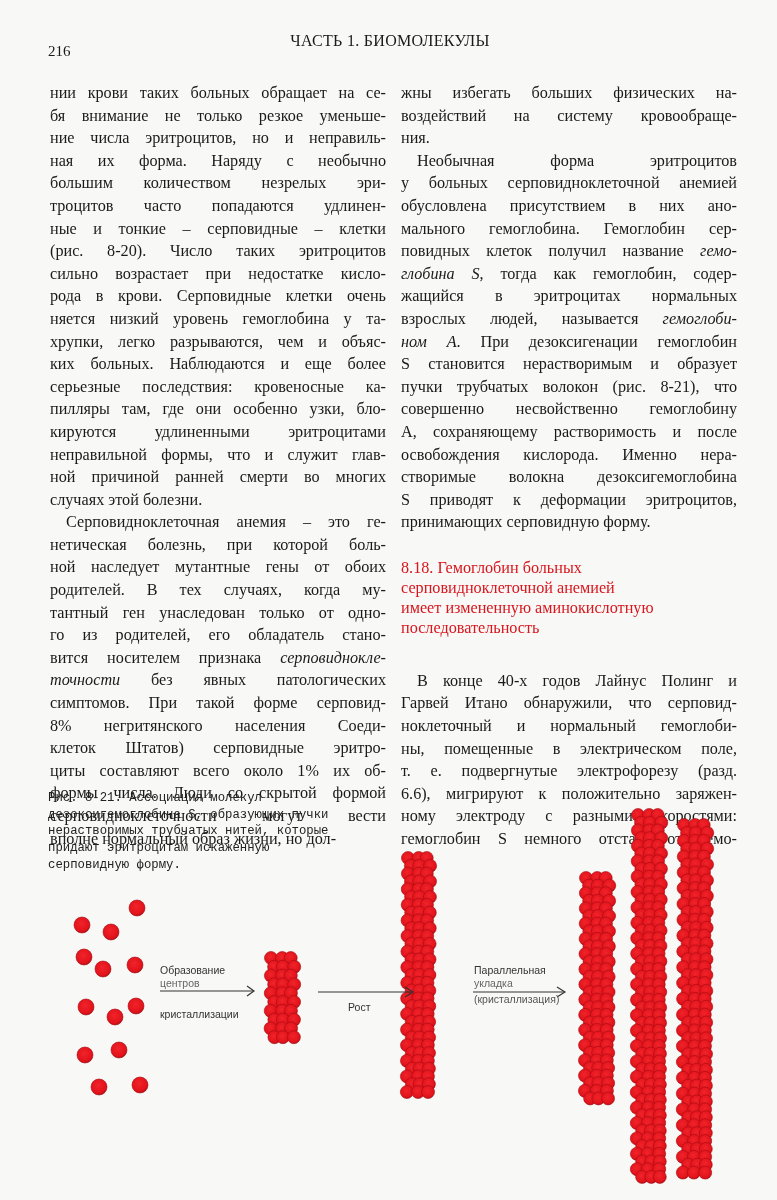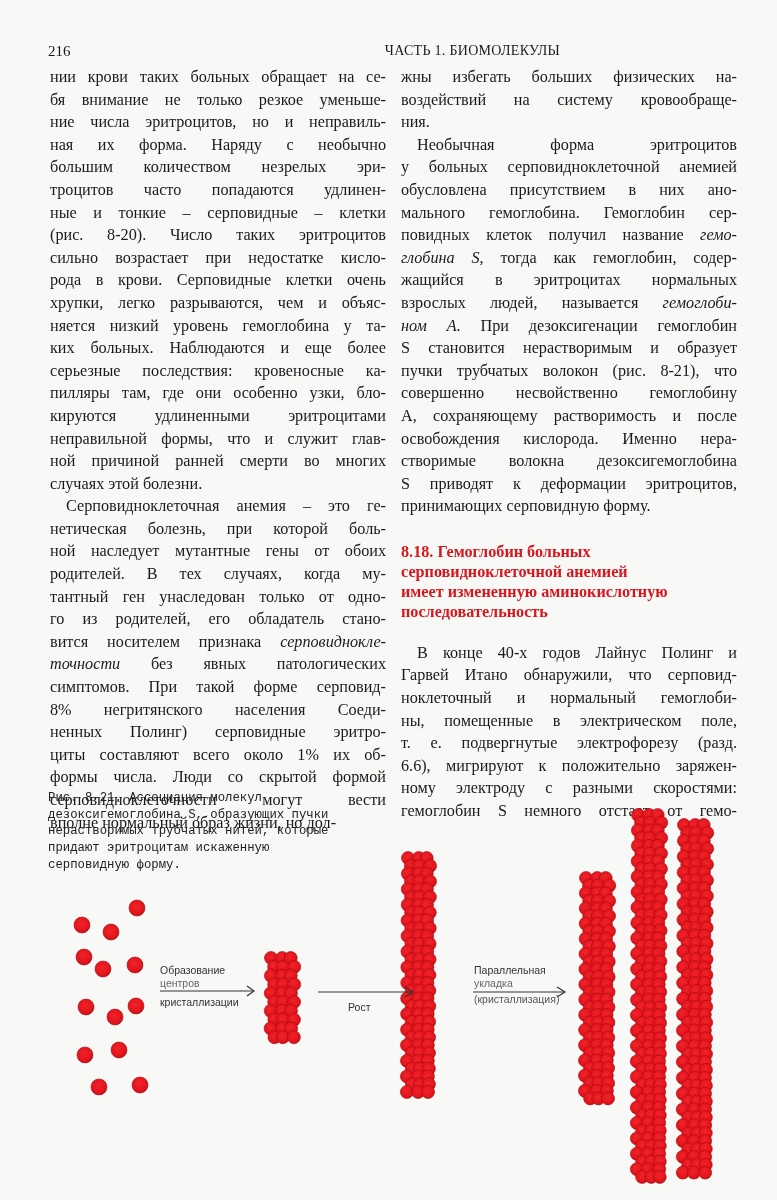--- a/index.html
+++ b/index.html
@@ -6,38 +6,38 @@
   body {
     width: 777px; height: 1200px; overflow: hidden;
     background: #f8f8f6; position: relative;
     font-family: "Liberation Serif", "DejaVu Serif", serif;
     color: #1a1a1a;
   }
   .page-number {
     position: absolute; left: 48px; top: 42px; font-size: 15px; line-height: 18px;
   }
   .running-head {
-    position: absolute; left: 220px; top: 42px; width: 340px; text-align: right;
-    font-size: 14px; letter-spacing: 0.3px; line-height: 18px;
+    position: absolute; left: 220px; top: 32px; width: 340px; text-align: center;
+    font-size: 16px; letter-spacing: 0.3px; line-height: 18px;
   }
   .col {
-    position: absolute; top: 66px; width: 336px; font-size: 16.2px; line-height: 22.6px;
+    position: absolute; top: 82px; width: 336px; font-size: 16.2px; line-height: 22.6px;
   }
   .col-left { left: 50px; }
   .col-right { left: 401px; width: 336px; }
   .line {
     display: block; white-space: nowrap; text-align: justify; text-align-last: justify;
     height: 22.6px; overflow: visible;
   }
   .line.last { text-align-last: left; }
   .line.indent { padding-left: 16px; }
   .spacer { display: block; height: 22px; }
   .section-heading {
-    color: #d8161e; font-weight: bold; font-size: 16.2px; line-height: 20px;
-    margin-top: 2px; margin-bottom: 20px;
+    color: #d8161e; font-weight: normal; font-size: 16.2px; line-height: 20px;
+    margin-top: 2px; margin-bottom: 32px;
   }
   .section-heading span { display: block; white-space: nowrap; }
   .caption {
     position: absolute; left: 48px; top: 790px; width: 290px;
     font-family: Liberation Mono, monospace;
     font-size: 12.3px; line-height: 16.7px; color: #222;
   }
   .caption span { display: block; white-space: nowrap; }
   .figure { position: absolute; left: 0; top: 0; width: 777px; height: 1200px; pointer-events: none; }
   .fig-label {
@@ -56,40 +56,40 @@
     <span class="line">нии крови таких больных обращает на се-</span>
     <span class="line">бя внимание не только резкое уменьше-</span>
     <span class="line">ние числа эритроцитов, но и неправиль-</span>
     <span class="line">ная их форма. Наряду с необычно</span>
     <span class="line">большим количеством незрелых эри-</span>
     <span class="line">троцитов часто попадаются удлинен-</span>
     <span class="line">ные и тонкие – серповидные – клетки</span>
     <span class="line">(рис. 8-20). Число таких эритроцитов</span>
     <span class="line">сильно возрастает при недостатке кисло-</span>
     <span class="line">рода в крови. Серповидные клетки очень</span>
+    <span class="line">няется низкий уровень гемоглобина у та-</span>
     <span class="line">хрупки, легко разрываются, чем и объяс-</span>
-    <span class="line">няется низкий уровень гемоглобина у та-</span>
     <span class="line">ких больных. Наблюдаются и еще более</span>
     <span class="line">серьезные последствия: кровеносные ка-</span>
     <span class="line">пилляры там, где они особенно узки, бло-</span>
     <span class="line">кируются удлиненными эритроцитами</span>
     <span class="line">неправильной формы, что и служит глав-</span>
     <span class="line">ной причиной ранней смерти во многих</span>
     <span class="line last">случаях этой болезни.</span>
     <span class="line indent">Серповидноклеточная анемия – это ге-</span>
     <span class="line">нетическая болезнь, при которой боль-</span>
     <span class="line">ной наследует мутантные гены от обоих</span>
     <span class="line">родителей. В тех случаях, когда му-</span>
     <span class="line">тантный ген унаследован только от одно-</span>
     <span class="line">го из родителей, его обладатель стано-</span>
     <span class="line">вится носителем признака <i>серповиднокле-</i></span>
     <span class="line"><i>точности</i> без явных патологических</span>
     <span class="line">симптомов. При такой форме серповид-</span>
     <span class="line">8% негритянского населения Соеди-</span>
-    <span class="line">ненных Полинг) серповидные эритро-</span>
+    <span class="line">клеток Штатов) серповидные эритро-</span>
     <span class="line">циты составляют всего около 1% их об-</span>
     <span class="line">формы числа. Люди со скрытой формой</span>
     <span class="line">серповидноклеточности могут вести</span>
     <span class="line last">вполне нормальный образ жизни, но дол-</span>
   </div>
 
 <div class="col col-right">
   <div id="rightTop">
       <span class="line">жны избегать больших физических на-</span>
       <span class="line">воздействий на систему кровообраще-</span>
@@ -666,21 +666,21 @@
     <line x1="318" y1="992" x2="412" y2="992"></line>
     <polyline points="405,987 413,992 405,997"></polyline>
     <line x1="473" y1="992" x2="564" y2="992"></line>
     <polyline points="557,987 565,992 557,997"></polyline>
   </g>
 </svg>
 
 <div class="fig-label" style="left:160px; top:964px;">
   <div>Образование</div>
   <div style="color:#666;">центров</div>
-  <div style="margin-top:6px;text-align:center;">кристаллизации</div>
+  <div style="margin-top:18px;text-align:center;">кристаллизации</div>
 </div>
 <div class="fig-label" style="left:348px; top:972px;margin-top:29px;">
   <div>Рост</div>
 </div>
 <div class="fig-label" style="left:474px; top:964px;">
   <div>Параллельная</div>
   <div style="color:#666;">укладка</div>
   <div style="margin-top:3px; color:#555;">(кристаллизация)</div>
 </div>
 

